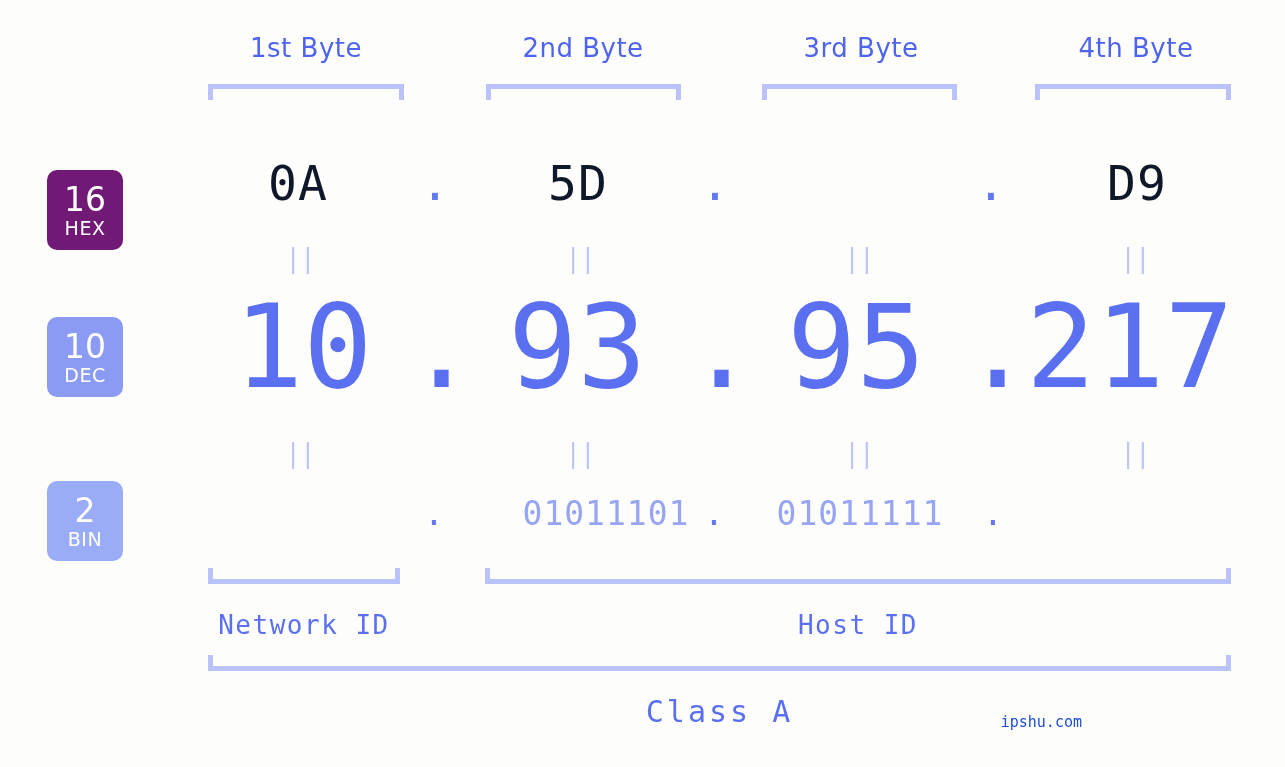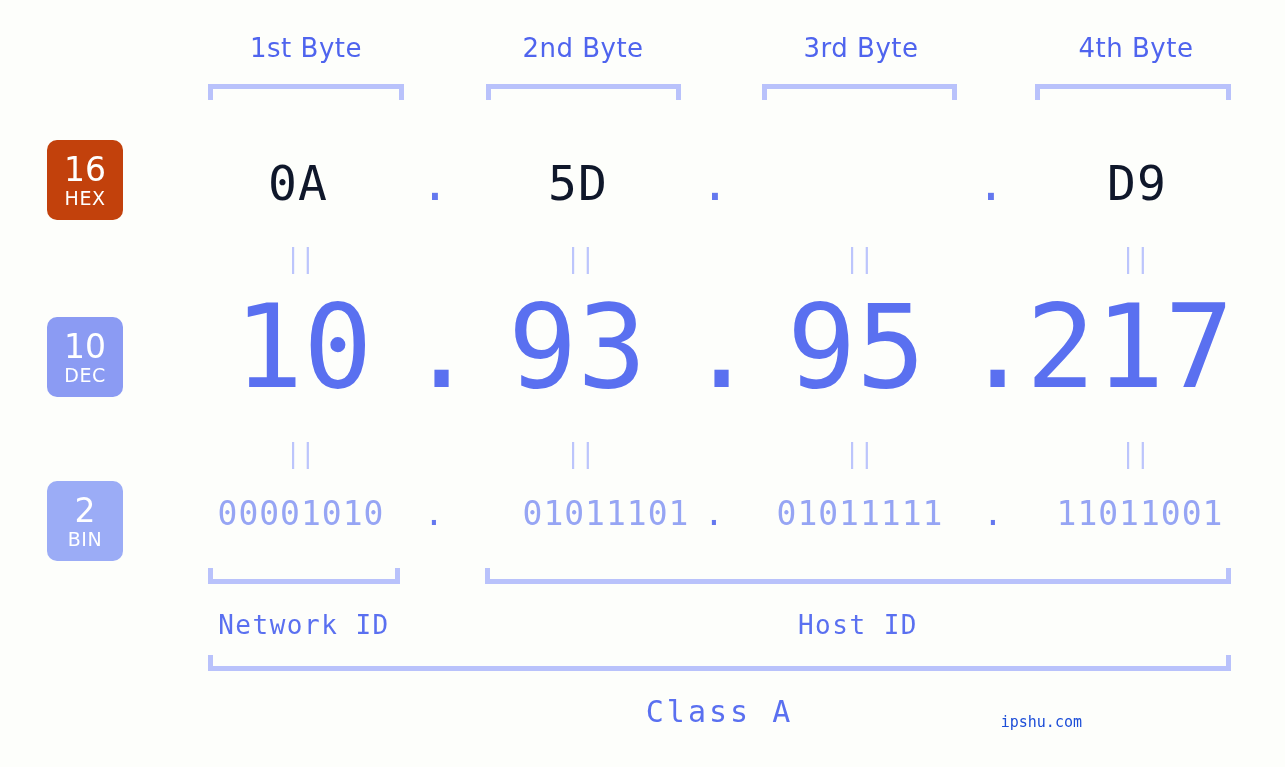--- a/index.html
+++ b/index.html
@@ -72,21 +72,21 @@
     font-size: 33px;
     font-weight: 400;
     letter-spacing: 0px;
   }
   .badge .nm {
     font-size: 19px;
     font-weight: 400;
     margin-top: 3px;
     letter-spacing: 0.5px;
   }
-  #badge-hex { top: 140px; background: #c2410c; }
+  #badge-hex { top: 170px; background: #701a75; }
   #badge-dec { top: 317px; background: #8b9bf3; }
   #badge-bin { top: 481px; background: #9bacf6; }
 
   
   .hex-cell {
     position: absolute;
     top: 155px;
     width: 260px;
     text-align: center;
     font-family: "DejaVu Sans Mono", monospace;
@@ -244,27 +244,25 @@
   <div class="dec-dot" style="left:687px;">.</div>
   <div class="dec-cell" style="left:787px;">95</div>
   <div class="dec-dot" style="left:963px;">.</div>
   <div class="dec-cell" style="left:1026px;">217</div>
 
   <div class="eqmark eq-row2" style="left:280px;">||</div>
   <div class="eqmark eq-row2" style="left:560px;">||</div>
   <div class="eqmark eq-row2" style="left:839px;">||</div>
   <div class="eqmark eq-row2" style="left:1115px;">||</div>
 
-  <div class="bin-cell" style="left:171px;">00001010</div>
   <div class="bin-dot" style="left:414px;">.</div>
   <div class="bin-cell" style="left:476px;">01011101</div>
   <div class="bin-dot" style="left:694px;">.</div>
   <div class="bin-cell" style="left:730px;">01011111</div>
   <div class="bin-dot" style="left:973px;">.</div>
-  <div class="bin-cell" style="left:1010px;">11011001</div>
 
   <div class="bracket-bottom" style="left:208px; width:192px; top:568px;"></div>
   <div class="bracket-bottom" style="left:485px; width:746px; top:568px;"></div>
 
   <div class="id-label" style="left:485px; width:746px;">Host ID</div>
   <div class="id-label" style="left:208px; width:192px;">Network ID</div>
 
   <div class="bracket-bottom" style="left:208px; width:1023px; top:655px;"></div>
   <div class="class-label" style="left:208px; width:1023px;">Class A</div>
 

